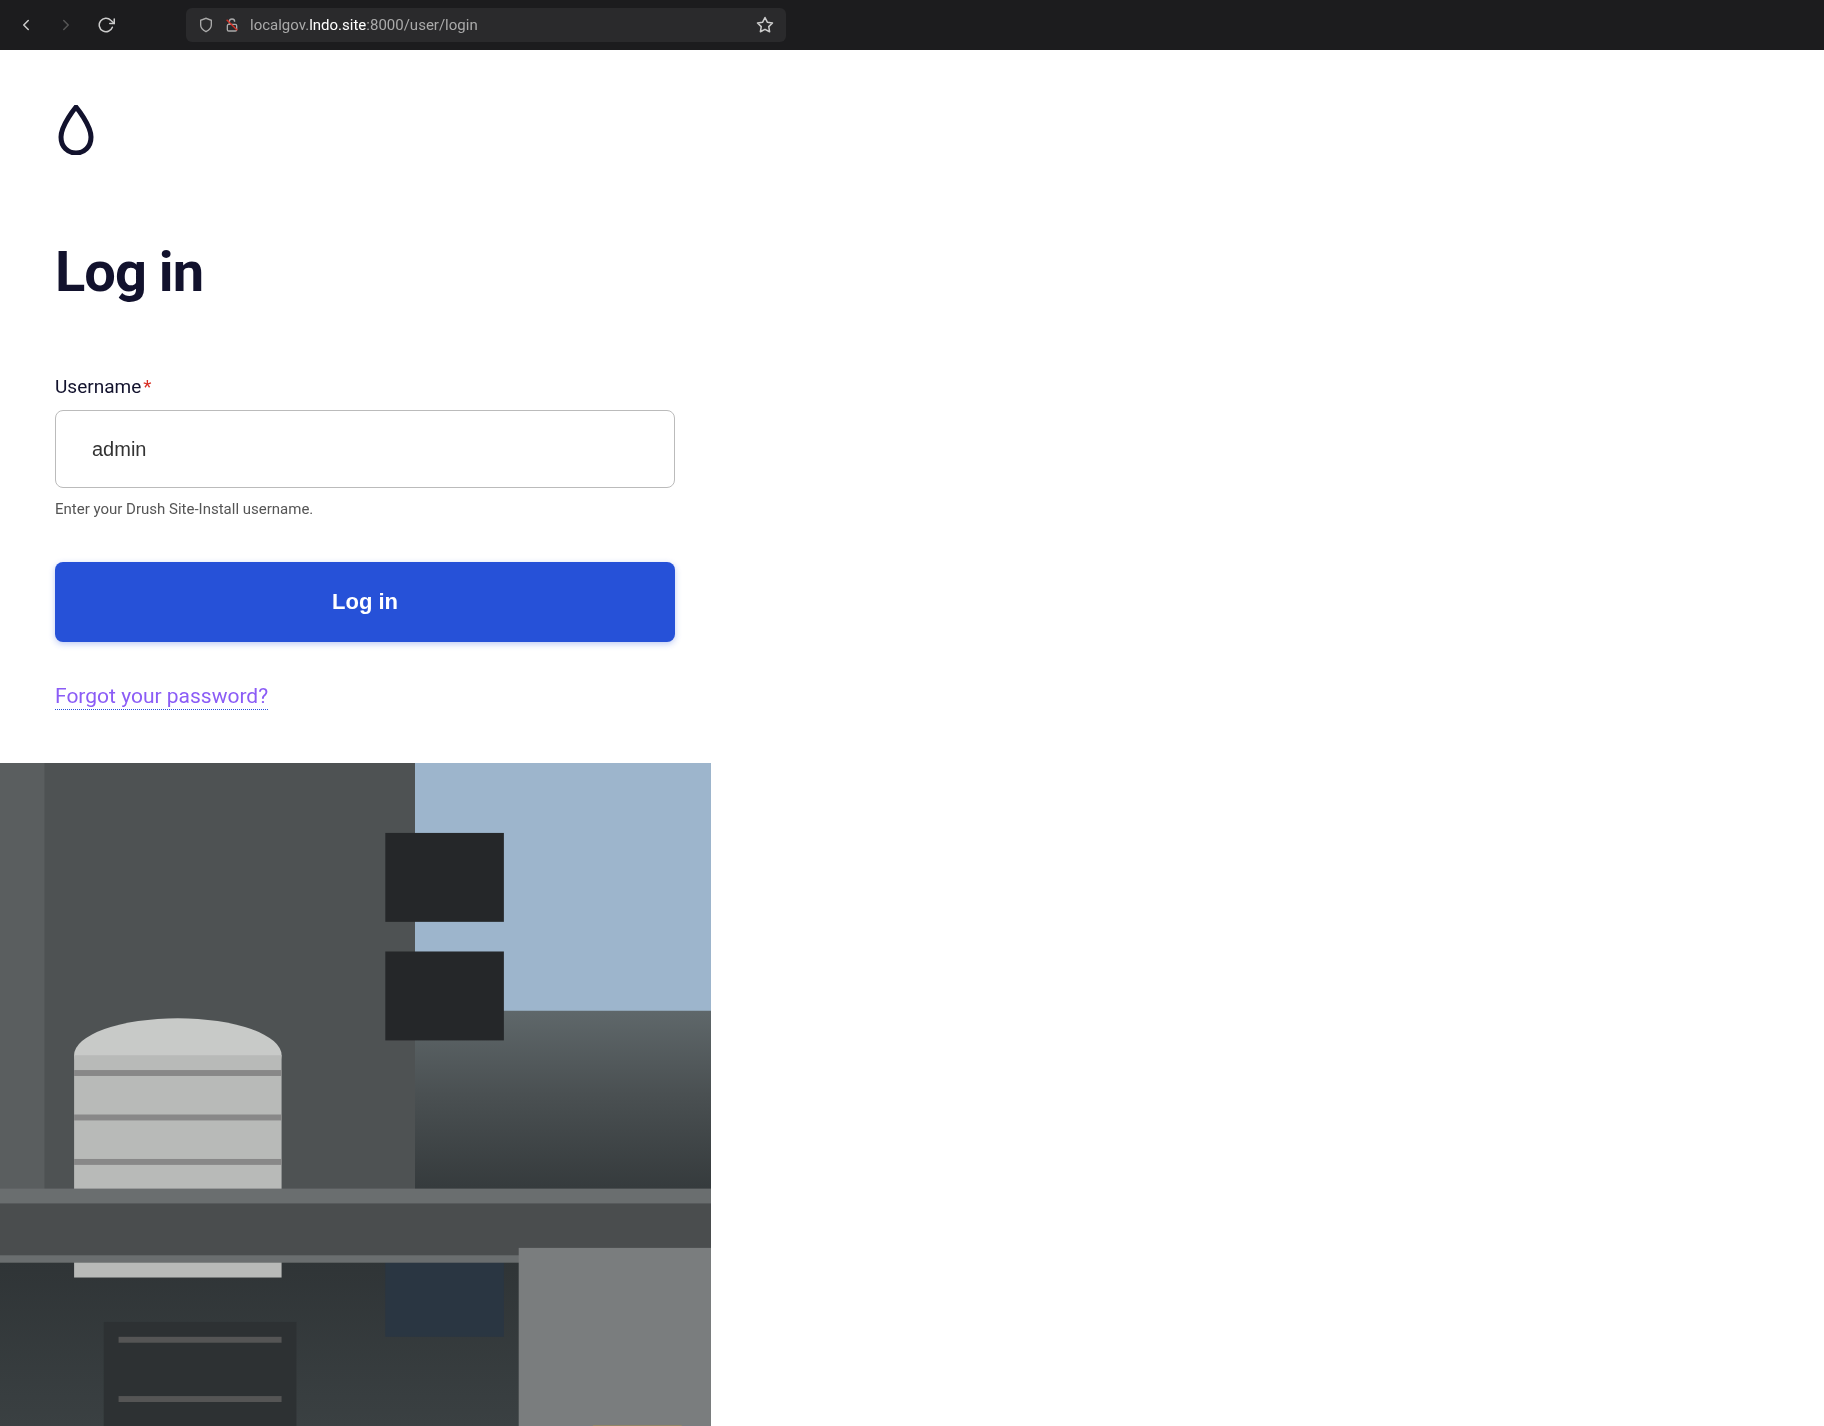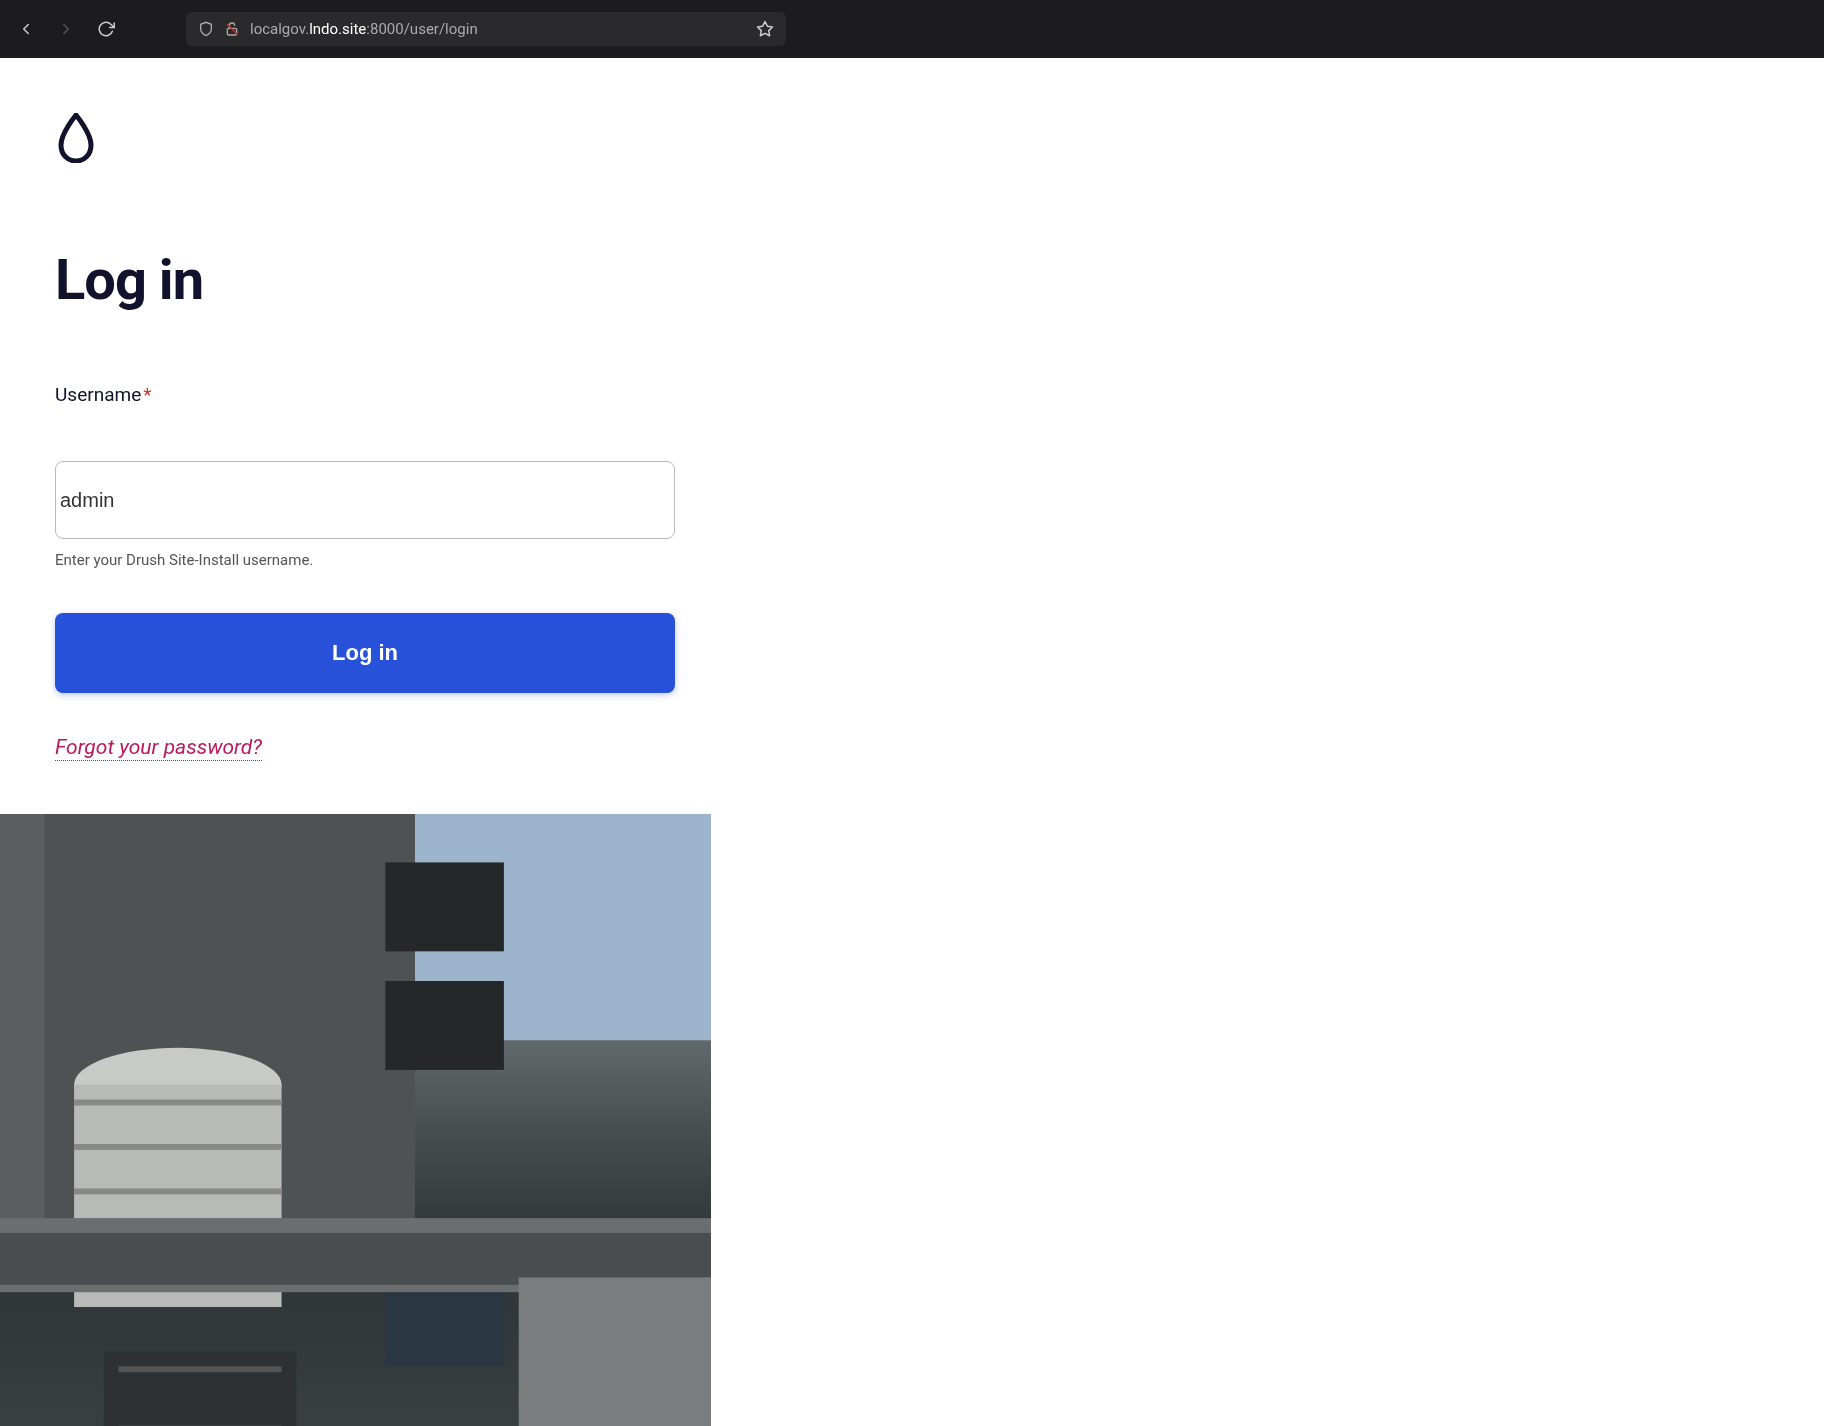--- a/index.html
+++ b/index.html
@@ -6,21 +6,21 @@
       margin: 0;
       padding: 0;
       box-sizing: border-box;
     }
     body {
       font-family: -apple-system, BlinkMacSystemFont, "Segoe UI", Roboto, Helvetica, Arial, sans-serif;
       background: #fff;
     }
     .browser-chrome {
       background: #1c1c1e;
-      height: 58px;
+      height: 50px;
       display: flex;
       align-items: center;
       padding: 0 16px;
       gap: 20px;
     }
     .nav-button {
       width: 20px;
       height: 20px;
       display: flex;
       align-items: center;
@@ -113,27 +113,26 @@
       margin-bottom: 12px;
     }
     .required {
       color: #d93025;
       margin-left: 2px;
     }
     .form-input {
       width: 100%;
       max-width: 620px;
       height: 78px;
-      padding: 0 4px;
+      padding: 0 36px;
       font-size: 20px;
       border: 1px solid #bbb;
       border-radius: 8px;
       color: #333;
       outline: none;
-      margin-top: 43px;
     }
     .form-help {
       font-size: 15px;
       color: #555;
       margin-top: 12px;
     }
     .submit-button {
       width: 100%;
       max-width: 620px;
       height: 80px;
@@ -143,25 +142,24 @@
       border-radius: 8px;
       font-size: 22px;
       font-weight: 600;
       cursor: pointer;
       margin-top: 14px;
       margin-bottom: 42px;
       box-shadow: 0 2px 6px rgba(38,81,216,0.3);
     }
     .forgot-link {
       font-size: 21px;
-      color: #be185d;
+      color: #8b5cf6;
       text-decoration: none;
       border-bottom: 1px dotted #2651d8;
       padding-bottom: 1px;
-      font-style: italic;
     }
     .right-panel {
       width: 39%;
       background: linear-gradient(180deg, #8ba8c4 0%, #a8bfd4 15%, #6b7578 30%, #4a5052 50%, #2d3234 70%, #3a4042 100%);
       position: relative;
       overflow: hidden;
     }
     .building-svg {
       width: 100%;
       height: 100%;

